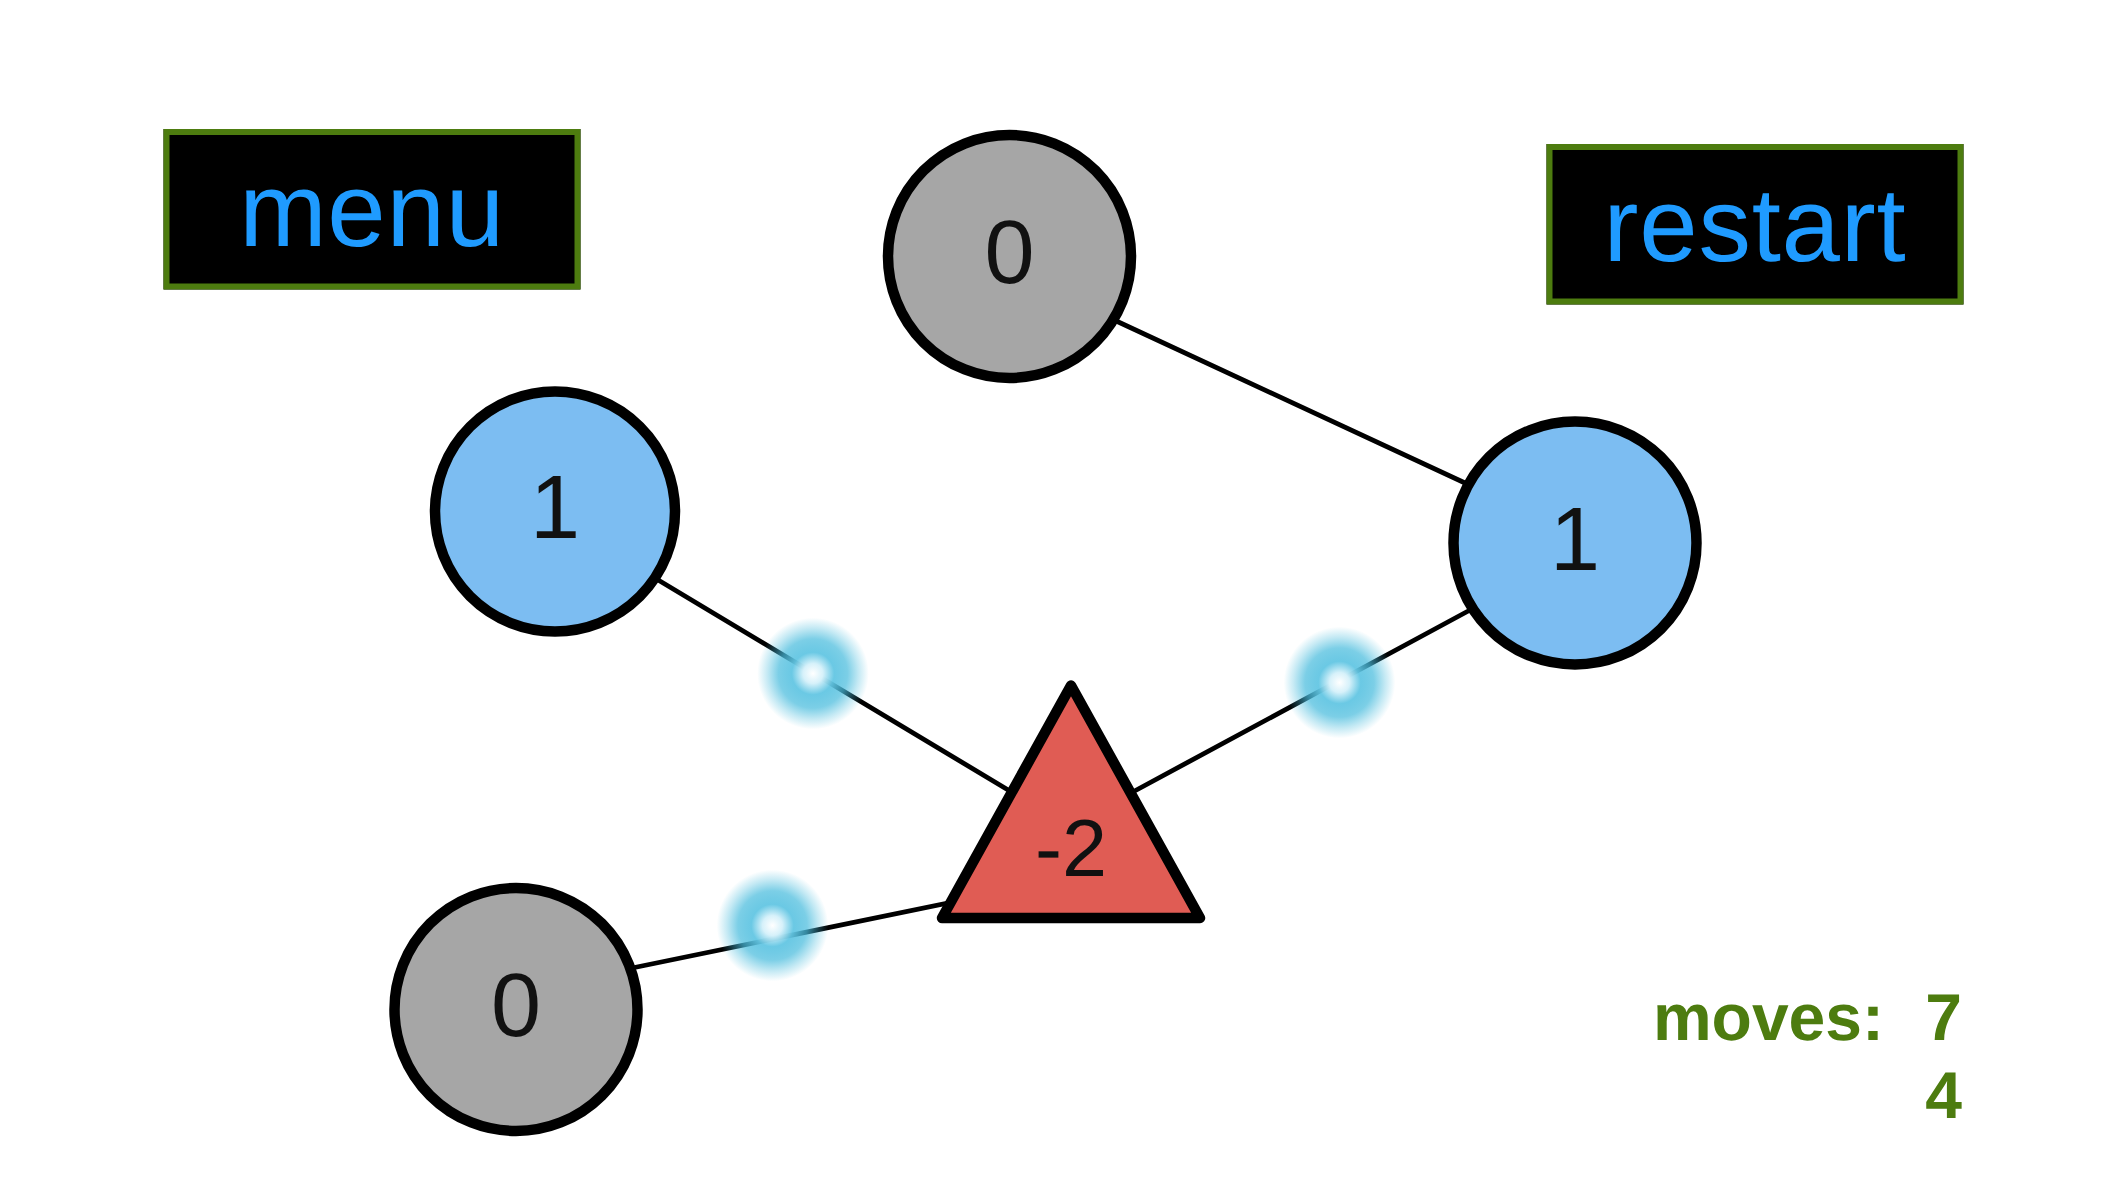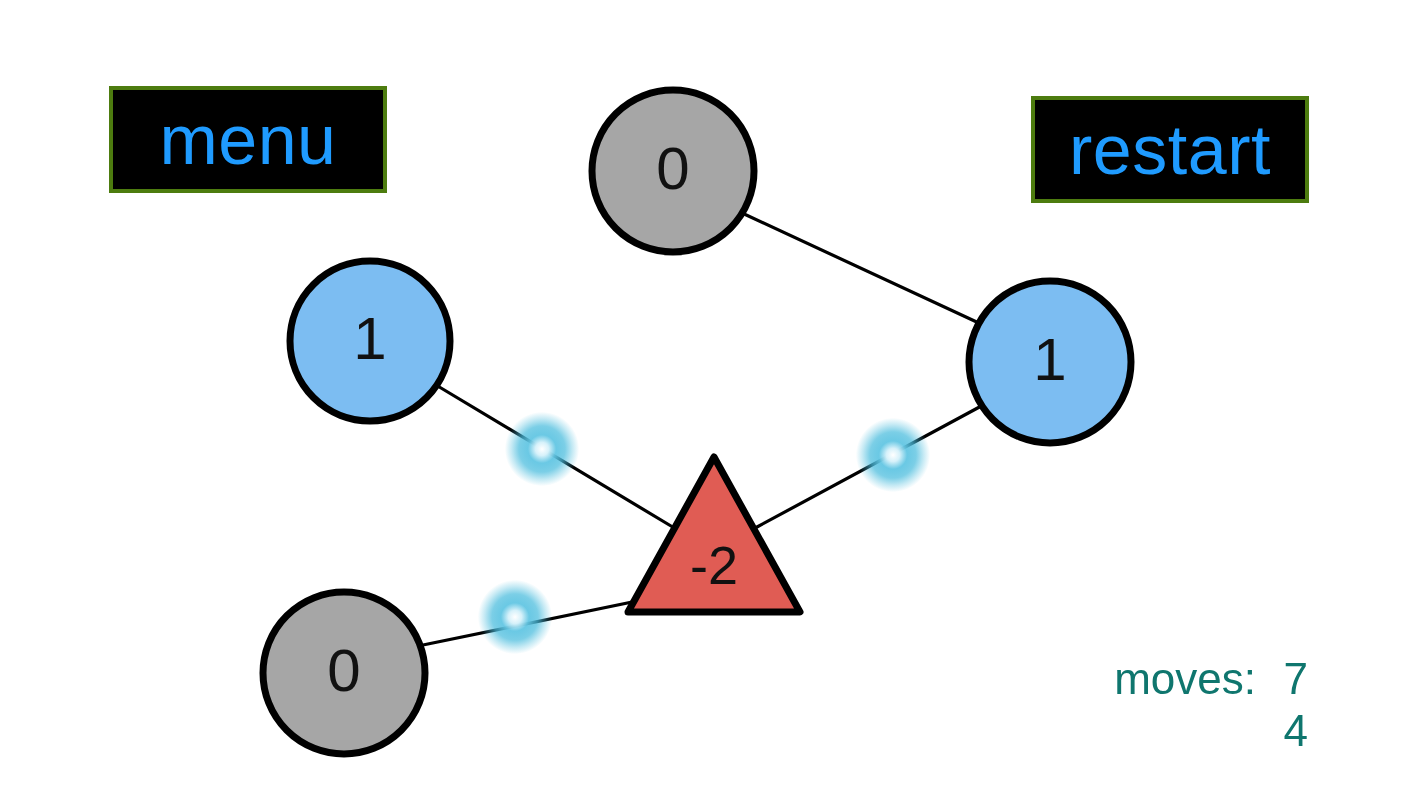--- a/index.html
+++ b/index.html
@@ -87,23 +87,23 @@
     height: 107px;
     font-size: 70px;
     margin-top: 10px;
   }
 
   
   #status {
     position: absolute;
     right: 106px;
     bottom: 43px;
-    color: #0f766e;
+    color: #4d7c0f;
     font-family: "Liberation Sans", sans-serif;
-    font-weight: 400;
+    font-weight: 700;
     font-size: 44px;
     line-height: 52px;
     text-align: right;
     user-select: none;
   }
   .status-row {
     display: flex;
     justify-content: flex-end;
     align-items: baseline;
     white-space: nowrap;

